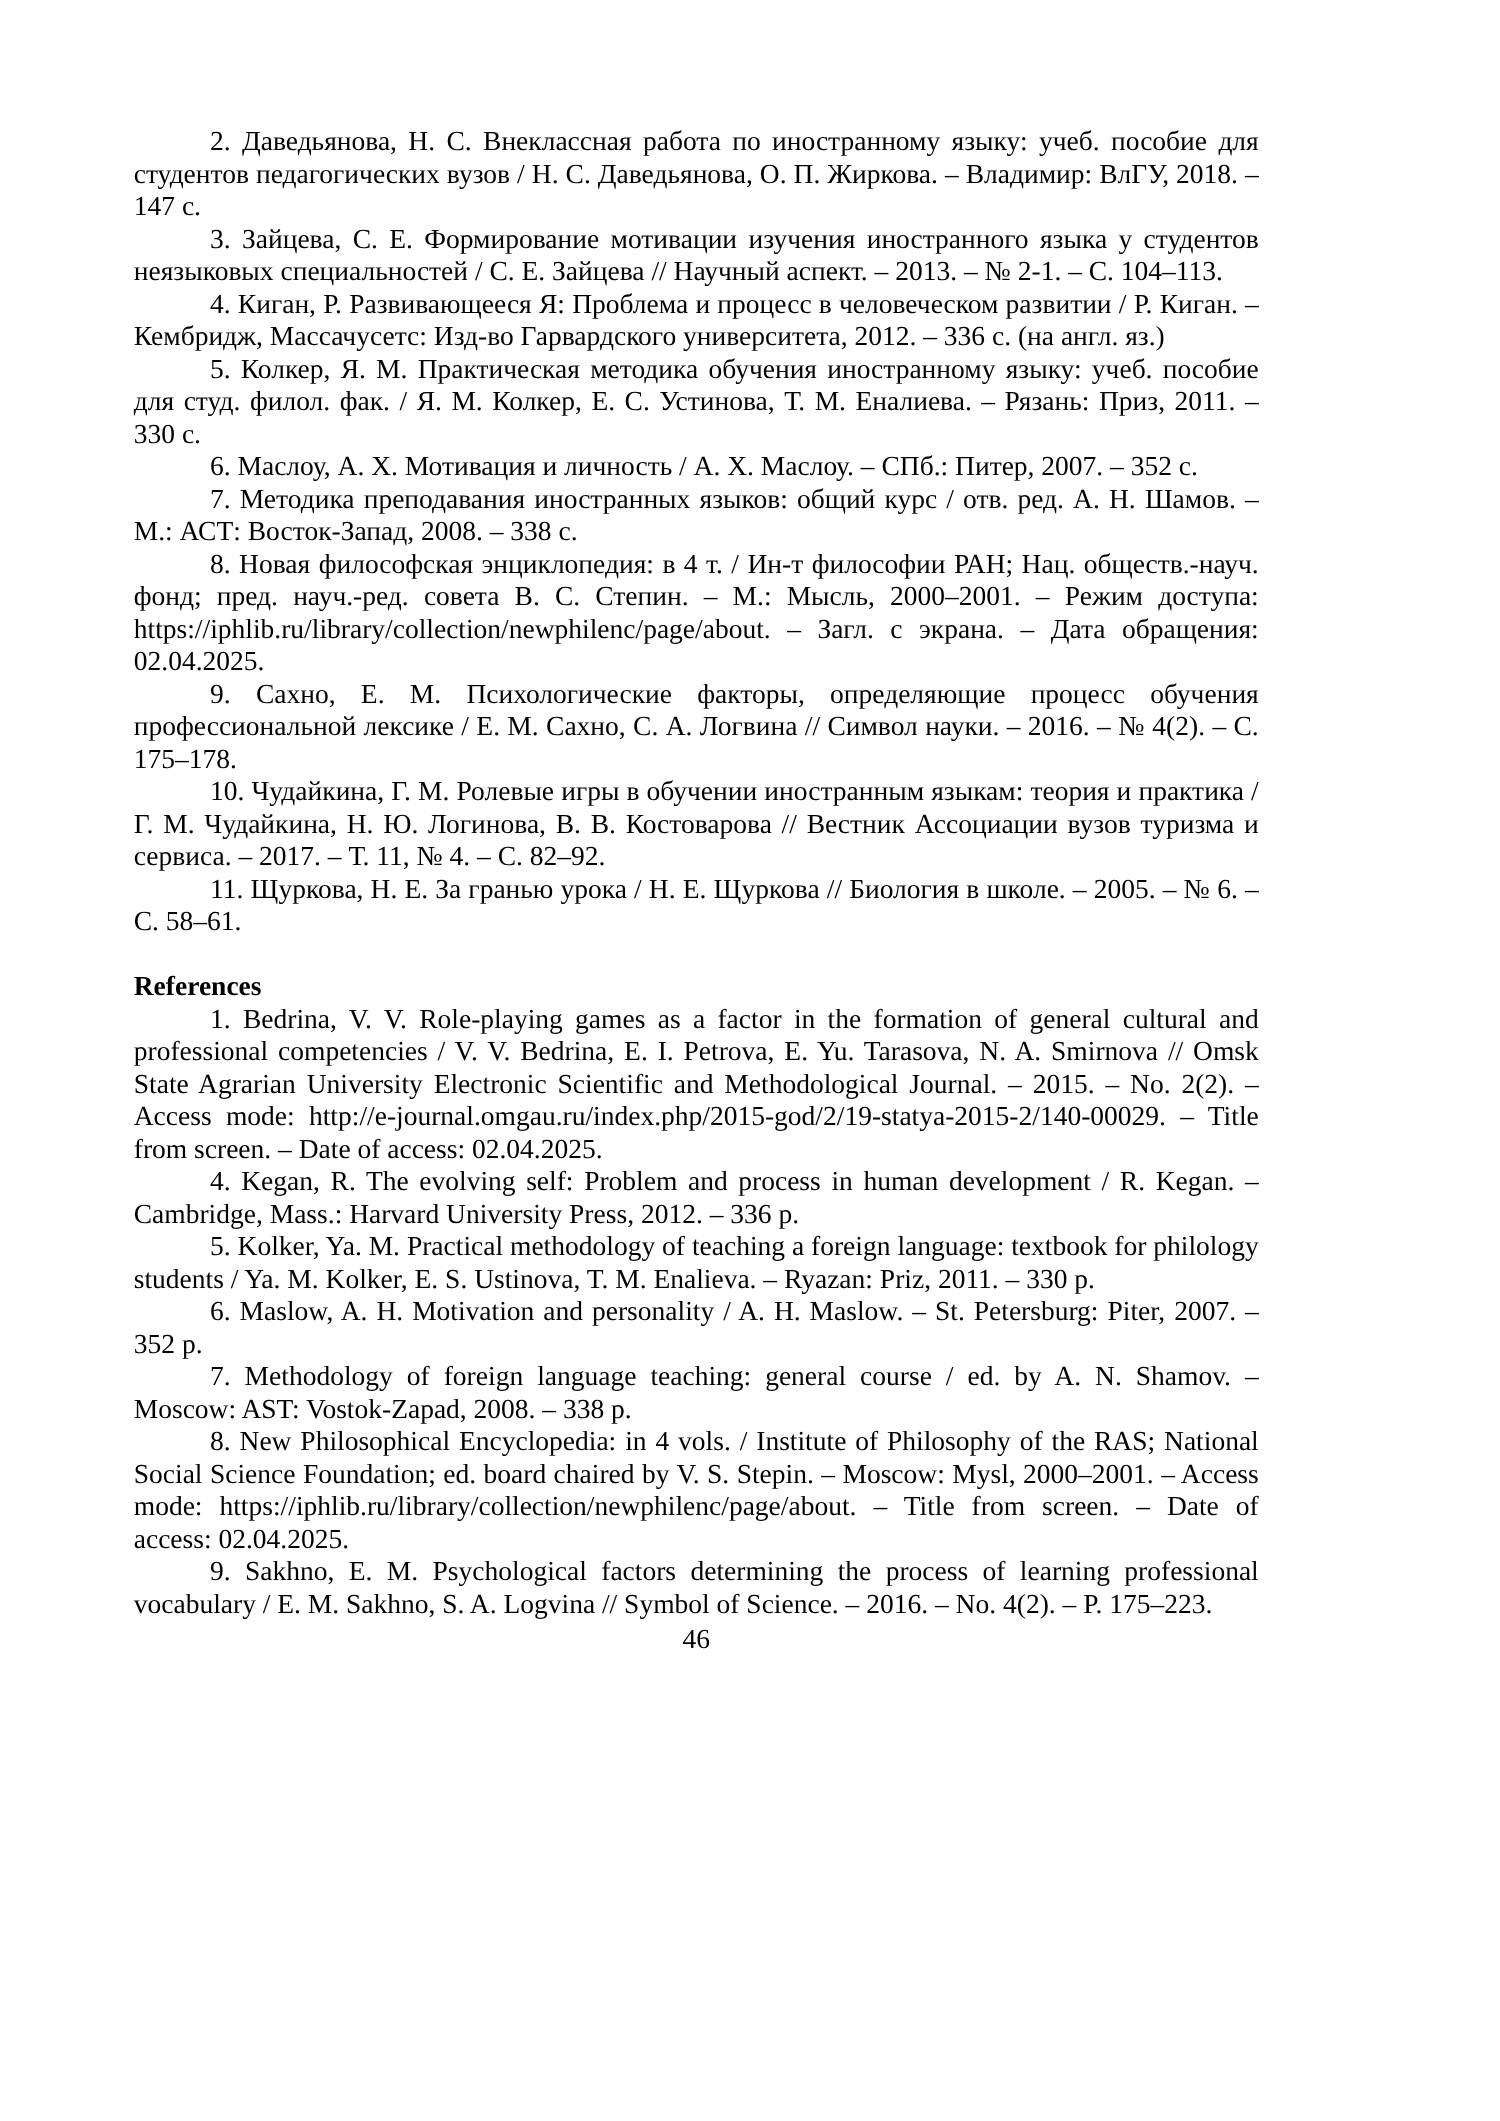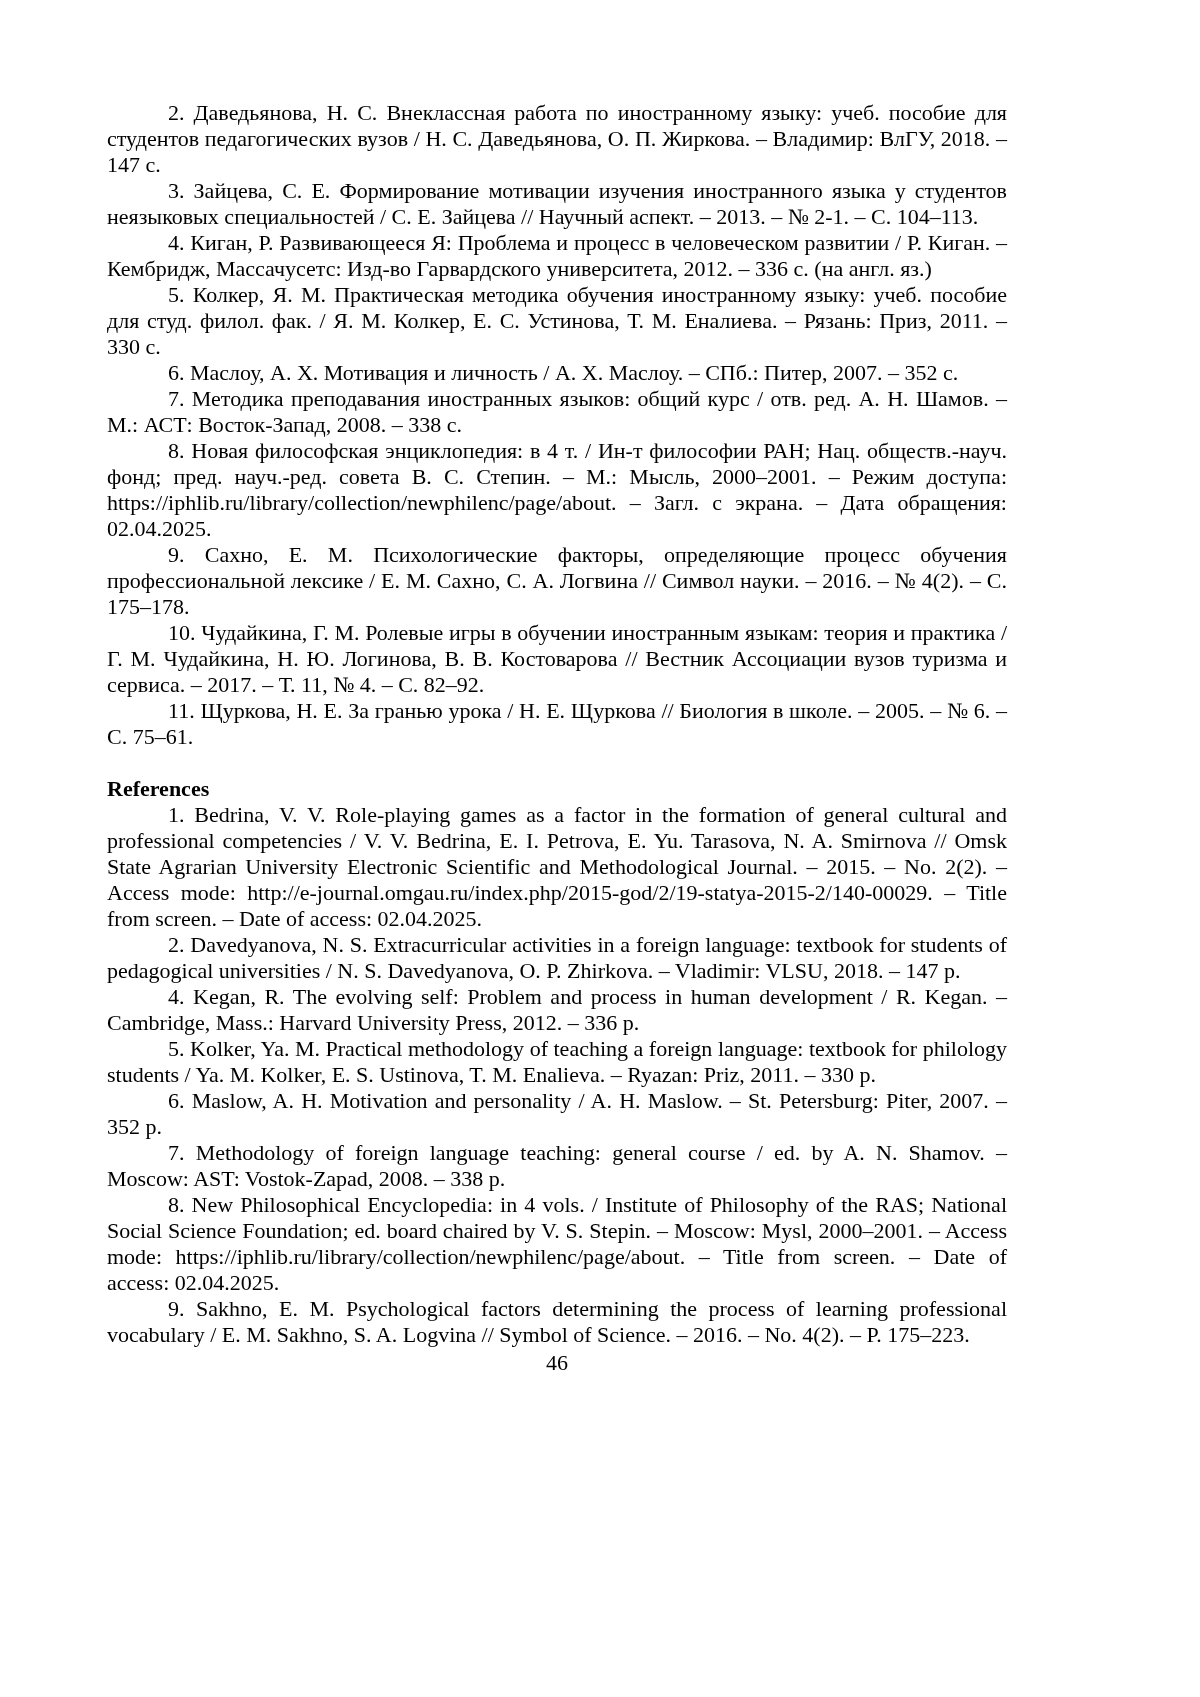--- a/index.html
+++ b/index.html
@@ -47,28 +47,27 @@
   <section>
     <p class="ref">2. Даведьянова, Н. С. Внеклассная работа по иностранному языку: учеб. пособие для студентов педагогических вузов / Н. С. Даведьянова, О. П. Жиркова. – Владимир: ВлГУ, 2018. – 147 с.</p>
     <p class="ref">3. Зайцева, С. Е. Формирование мотивации изучения иностранного языка у студентов неязыковых специальностей / С. Е. Зайцева // Научный аспект. – 2013. – № 2-1. – С. 104–113.</p>
     <p class="ref">4. Киган, Р. Развивающееся Я: Проблема и процесс в человеческом развитии / Р. Киган. – Кембридж, Массачусетс: Изд-во Гарвардского университета, 2012. – 336 с. (на англ. яз.)</p>
     <p class="ref">5. Колкер, Я. М. Практическая методика обучения иностранному языку: учеб. пособие для студ. филол. фак. / Я. М. Колкер, Е. С. Устинова, Т. М. Еналиева. – Рязань: Приз, 2011. – 330 с.</p>
     <p class="ref">6. Маслоу, А. Х. Мотивация и личность / А. Х. Маслоу. – СПб.: Питер, 2007. – 352 с.</p>
     <p class="ref">7. Методика преподавания иностранных языков: общий курс / отв. ред. А. Н. Шамов. – М.: АСТ: Восток-Запад, 2008. – 338 с.</p>
     <p class="ref">8. Новая философская энциклопедия: в 4 т. / Ин-т философии РАН; Нац. обществ.-науч. фонд; пред. науч.-ред. совета В. С. Степин. – М.: Мысль, 2000–2001. – Режим доступа: https://iphlib.ru/library/collection/newphilenc/page/about. – Загл. с экрана. – Дата обращения: 02.04.2025.</p>
     <p class="ref">9. Сахно, Е. М. Психологические факторы, определяющие процесс обучения профессиональной лексике / Е. М. Сахно, С. А. Логвина // Символ науки. – 2016. – № 4(2). – С. 175–178.</p>
     <p class="ref">10. Чудайкина, Г. М. Ролевые игры в обучении иностранным языкам: теория и практика / Г. М. Чудайкина, Н. Ю. Логинова, В. В. Костоварова // Вестник Ассоциации вузов туризма и сервиса. – 2017. – Т. 11, № 4. – С. 82–92.</p>
-    <p class="ref">11. Щуркова, Н. Е. За гранью урока / Н. Е. Щуркова // Биология в школе. – 2005. – № 6. – С. 75–61.</p>
+    <p class="ref">11. Щуркова, Н. Е. За гранью урока / Н. Е. Щуркова // Биология в школе. – 2005. – № 6. – С. 58–61.</p>
   </section>
 
   <h2 class="refs-heading">References</h2>
 
   <section>
     <p class="ref">1. Bedrina, V. V. Role-playing games as a factor in the formation of general cultural and professional competencies / V. V. Bedrina, E. I. Petrova, E. Yu. Tarasova, N. A. Smirnova // Omsk State Agrarian University Electronic Scientific and Methodological Journal. – 2015. – No. 2(2). – Access mode: http://e-journal.omgau.ru/index.php/2015-god/2/19-statya-2015-2/140-00029. – Title from screen. – Date of access: 02.04.2025.</p>
-    <p class="ref">2. Davedyanova, N. S. Extracurricular activities in a foreign language: textbook for students of pedagogical universities / N. S. Davedyanova, O. P. Zhirkova. – Vladimir: VLSU, 2018. – 147 p.</p>
     <p class="ref">4. Kegan, R. The evolving self: Problem and process in human development / R. Kegan. – Cambridge, Mass.: Harvard University Press, 2012. – 336 p.</p>
     <p class="ref">5. Kolker, Ya. M. Practical methodology of teaching a foreign language: textbook for philology students / Ya. M. Kolker, E. S. Ustinova, T. M. Enalieva. – Ryazan: Priz, 2011. – 330 p.</p>
     <p class="ref">6. Maslow, A. H. Motivation and personality / A. H. Maslow. – St. Petersburg: Piter, 2007. – 352 p.</p>
     <p class="ref">7. Methodology of foreign language teaching: general course / ed. by A. N. Shamov. – Moscow: AST: Vostok-Zapad, 2008. – 338 p.</p>
     <p class="ref">8. New Philosophical Encyclopedia: in 4 vols. / Institute of Philosophy of the RAS; National Social Science Foundation; ed. board chaired by V. S. Stepin. – Moscow: Mysl, 2000–2001. – Access mode: https://iphlib.ru/library/collection/newphilenc/page/about. – Title from screen. – Date of access: 02.04.2025.</p>
     <p class="ref">9. Sakhno, E. M. Psychological factors determining the process of learning professional vocabulary / E. M. Sakhno, S. A. Logvina // Symbol of Science. – 2016. – No. 4(2). – P. 175–223.</p>
   </section>
 
   <div class="page-number">46</div>
 

